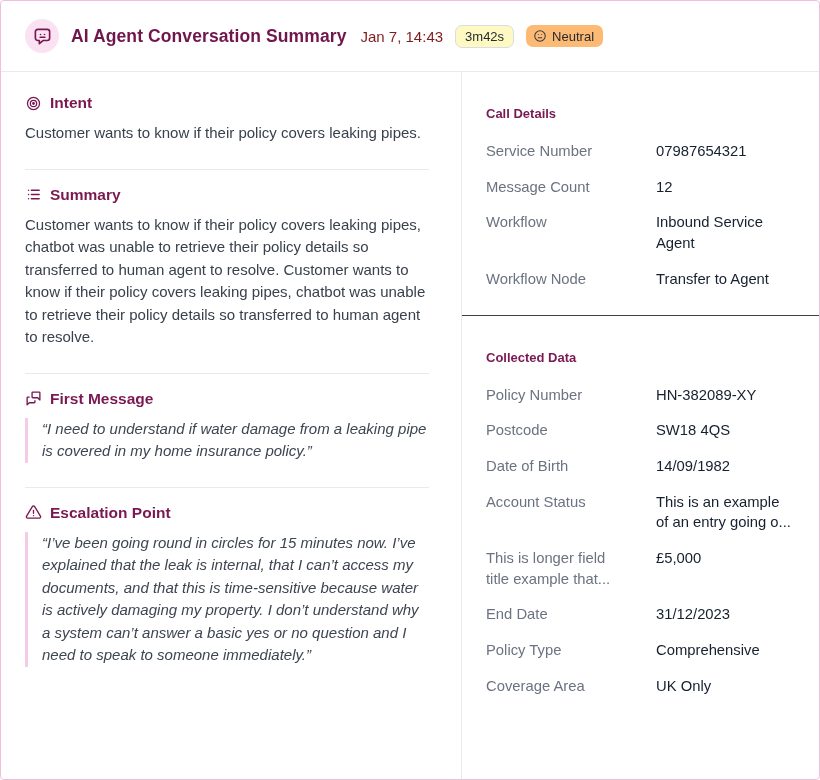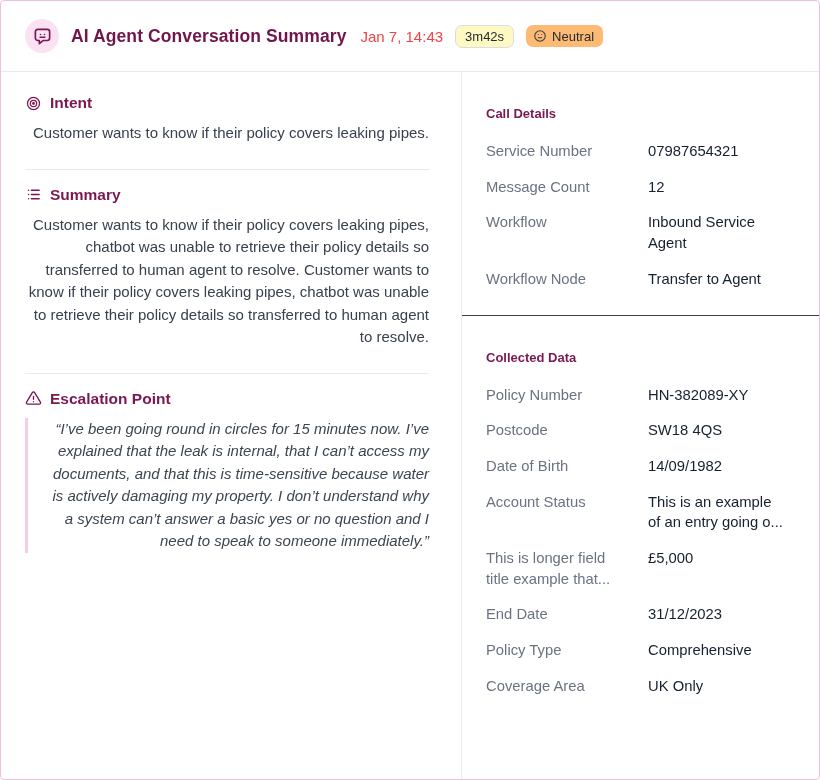--- a/index.html
+++ b/index.html
@@ -19,44 +19,44 @@
     display:flex;align-items:center;gap:12px;
     height:71px;min-height:71px;padding:0 24px;
     border-bottom:1px solid #e9eaee;box-sizing:border-box;
   }
   .avatar{
     width:34px;height:34px;border-radius:50%;
     background:var(--pink-bg);color:var(--accent);
     display:flex;align-items:center;justify-content:center;flex:none;
   }
   .card-title{margin:0;font-size:17.5px;font-weight:700;color:#70164d;letter-spacing:.1px;}
-  .timestamp{font-size:15px;color:#ef4444;margin-left:2px;}
+  .timestamp{font-size:15px;color:#7f1d1d;margin-left:2px;}
   .badge{font-size:13px;color:#252b33;border-radius:7px;line-height:1;}
   .badge-duration{border:1px solid #d9dce1;background:#fef9c3;padding:4px 9px;}
   .badge-sentiment{background:#fdba74;padding:4px 9px 4px 7px;display:inline-flex;align-items:center;gap:5px;}
   .badge-sentiment .icon{display:flex;color:#343a40;}
   
   .card-body{display:flex;flex:1;min-height:0;}
   .left-col{width:460px;box-sizing:border-box;padding:6px 32px 0 24px;flex:none;}
   .right-col{flex:1;border-left:1px solid #e9eaee;box-sizing:border-box;min-width:0;}
   
-  .section{padding:16px 0 24px;text-align:right;}
+  .section{padding:16px 0 24px;}
   .section + .section{border-top:1px solid #e9eaee;}
   .section-head{display:flex;align-items:center;gap:8px;margin:0 0 10px;
     font-size:15.5px;font-weight:700;color:var(--accent);}
   .section-head .icon{display:flex;color:var(--accent);flex:none;}
   .section-text{margin:0;font-size:15px;line-height:1.5;color:#39414d;}
   .section.quote .section-text{
     border-left:3px solid var(--quote-border);padding-left:14px;font-style:italic;color:#3d4551;
   }
   
   .kv-section{padding:18px 24px 10px;box-sizing:border-box;}
   .kv-section + .kv-section{border-top:1px solid #404040;}
   .kv-title{margin:16px 0 20px;font-size:13px;font-weight:700;color:var(--accent);}
-  .kv-row{display:grid;grid-template-columns:148px 1fr;column-gap:14px;margin-bottom:15px;}
+  .kv-row{display:grid;grid-template-columns:148px 1fr;column-gap:22px;margin-bottom:15px;}
   .kv-label{color:#6b7280;font-size:14.8px;line-height:1.4;white-space:pre-line;}
   .kv-value{color:#16202e;font-size:14.8px;line-height:1.4;white-space:pre-line;}
   svg{display:block;}
 </style>
 </head>
 <body style="--accent: #7a1851; --pink-border: #f0bfdd; --pink-bg: #fbe2f3; --quote-border: #f5cbe6;">
 
 <div class="card">
 
   <header class="card-header">
@@ -114,20 +114,32 @@
               <path d="M5 6v.01"></path>
                 <path d="M5 12v.01"></path>
                 <path d="M5 18v.01"></path>
             </svg>
           </span>
           <span>Summary</span>
         </h2>
         <p class="section-text">Customer wants to know if their policy covers leaking pipes, chatbot was unable to retrieve their policy details so transferred to human agent to resolve. Customer wants to know if their policy covers leaking pipes, chatbot was unable to retrieve their policy details so transferred to human agent to resolve.</p>
       </section>
 
+      <section class="section quote">
+        <h2 class="section-head">
+          <span class="icon">
+            <svg width="17" height="17" viewBox="0 0 24 24" fill="none" stroke="currentColor" stroke-width="1.9" stroke-linecap="round" stroke-linejoin="round">
+              <path d="M21 14l-3 -3h-7a1 1 0 0 1 -1 -1V4a1 1 0 0 1 1 -1h9a1 1 0 0 1 1 1z"></path>
+              <path d="M14 15v2a1 1 0 0 1 -1 1H6l-3 3V11a1 1 0 0 1 1 -1h2"></path>
+            </svg>
+          </span>
+          <span>First Message</span>
+        </h2>
+        <p class="section-text">“I need to understand if water damage from a leaking pipe is covered in my home insurance policy.”</p>
+      </section>
 
       <section class="section quote">
         <h2 class="section-head">
           <span class="icon">
             <svg width="17" height="17" viewBox="0 0 24 24" fill="none" stroke="currentColor" stroke-width="1.9" stroke-linecap="round" stroke-linejoin="round">
               <path d="M10.363 3.591l-8.106 13.534a1.914 1.914 0 0 0 1.636 2.871h16.214a1.914 1.914 0 0 0 1.636 -2.871l-8.106 -13.534a1.914 1.914 0 0 0 -3.274 0z"></path>
               <path d="M12 9v4"></path>
                 <path d="M12 16.5h.01"></path>
             </svg>
           </span>

